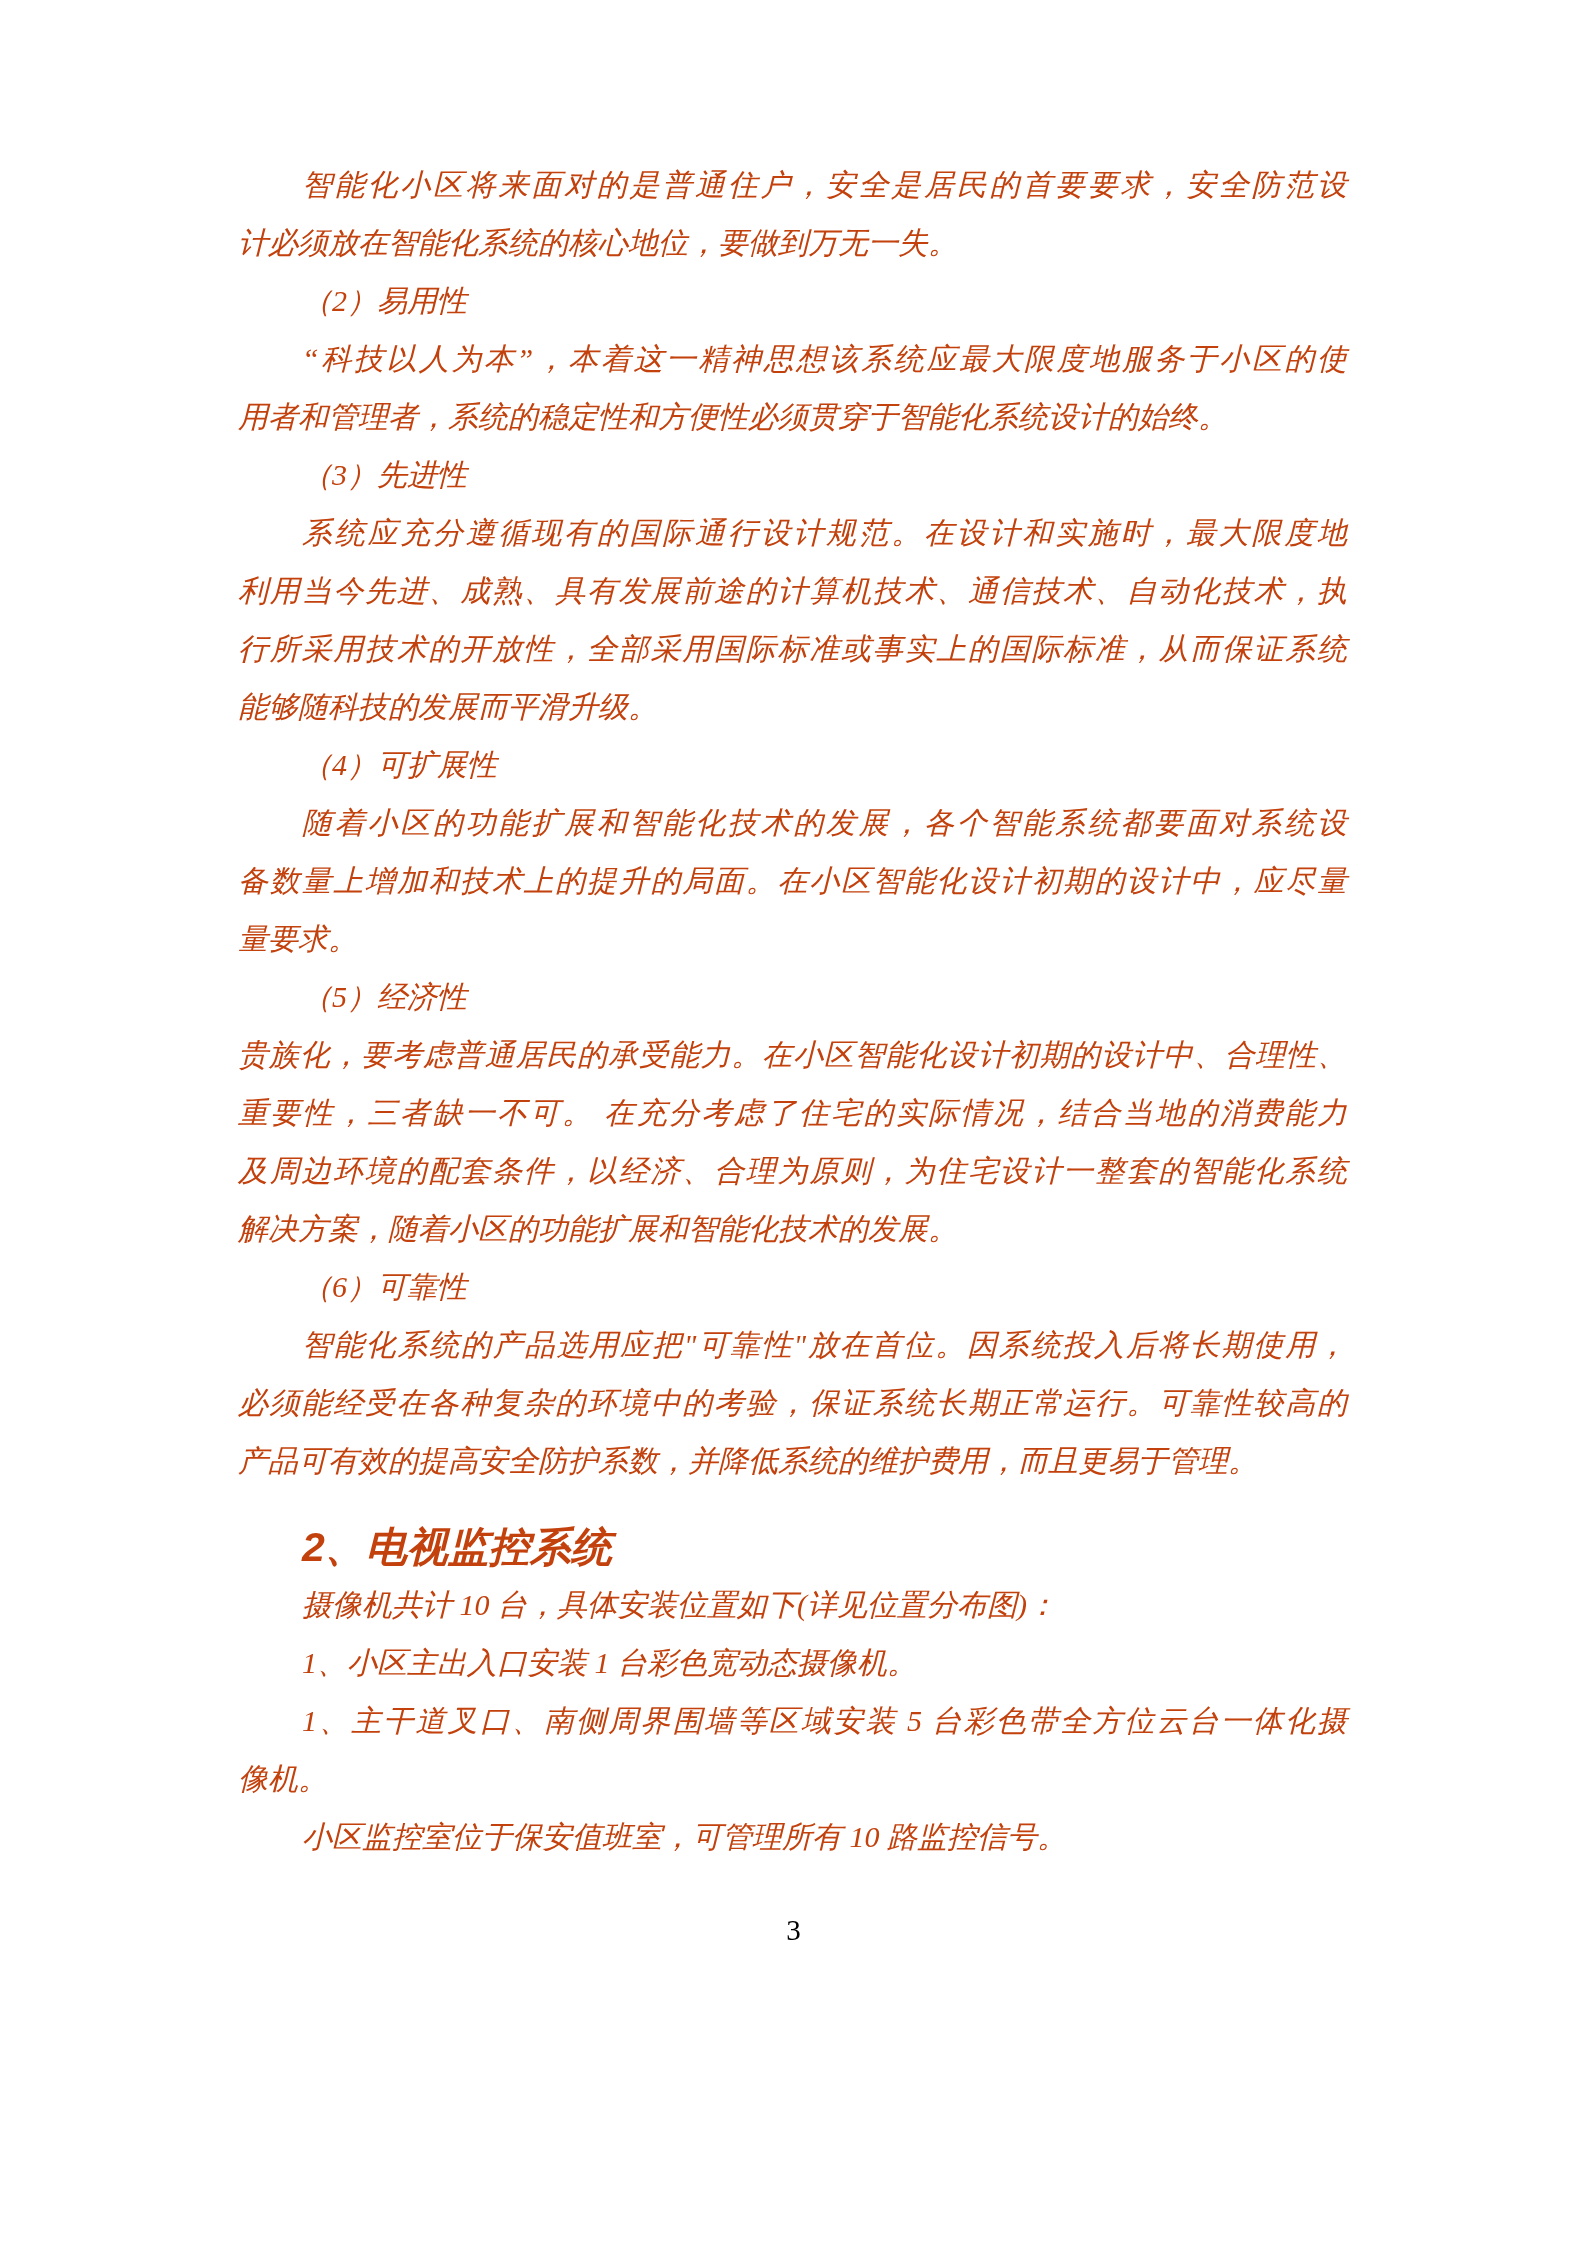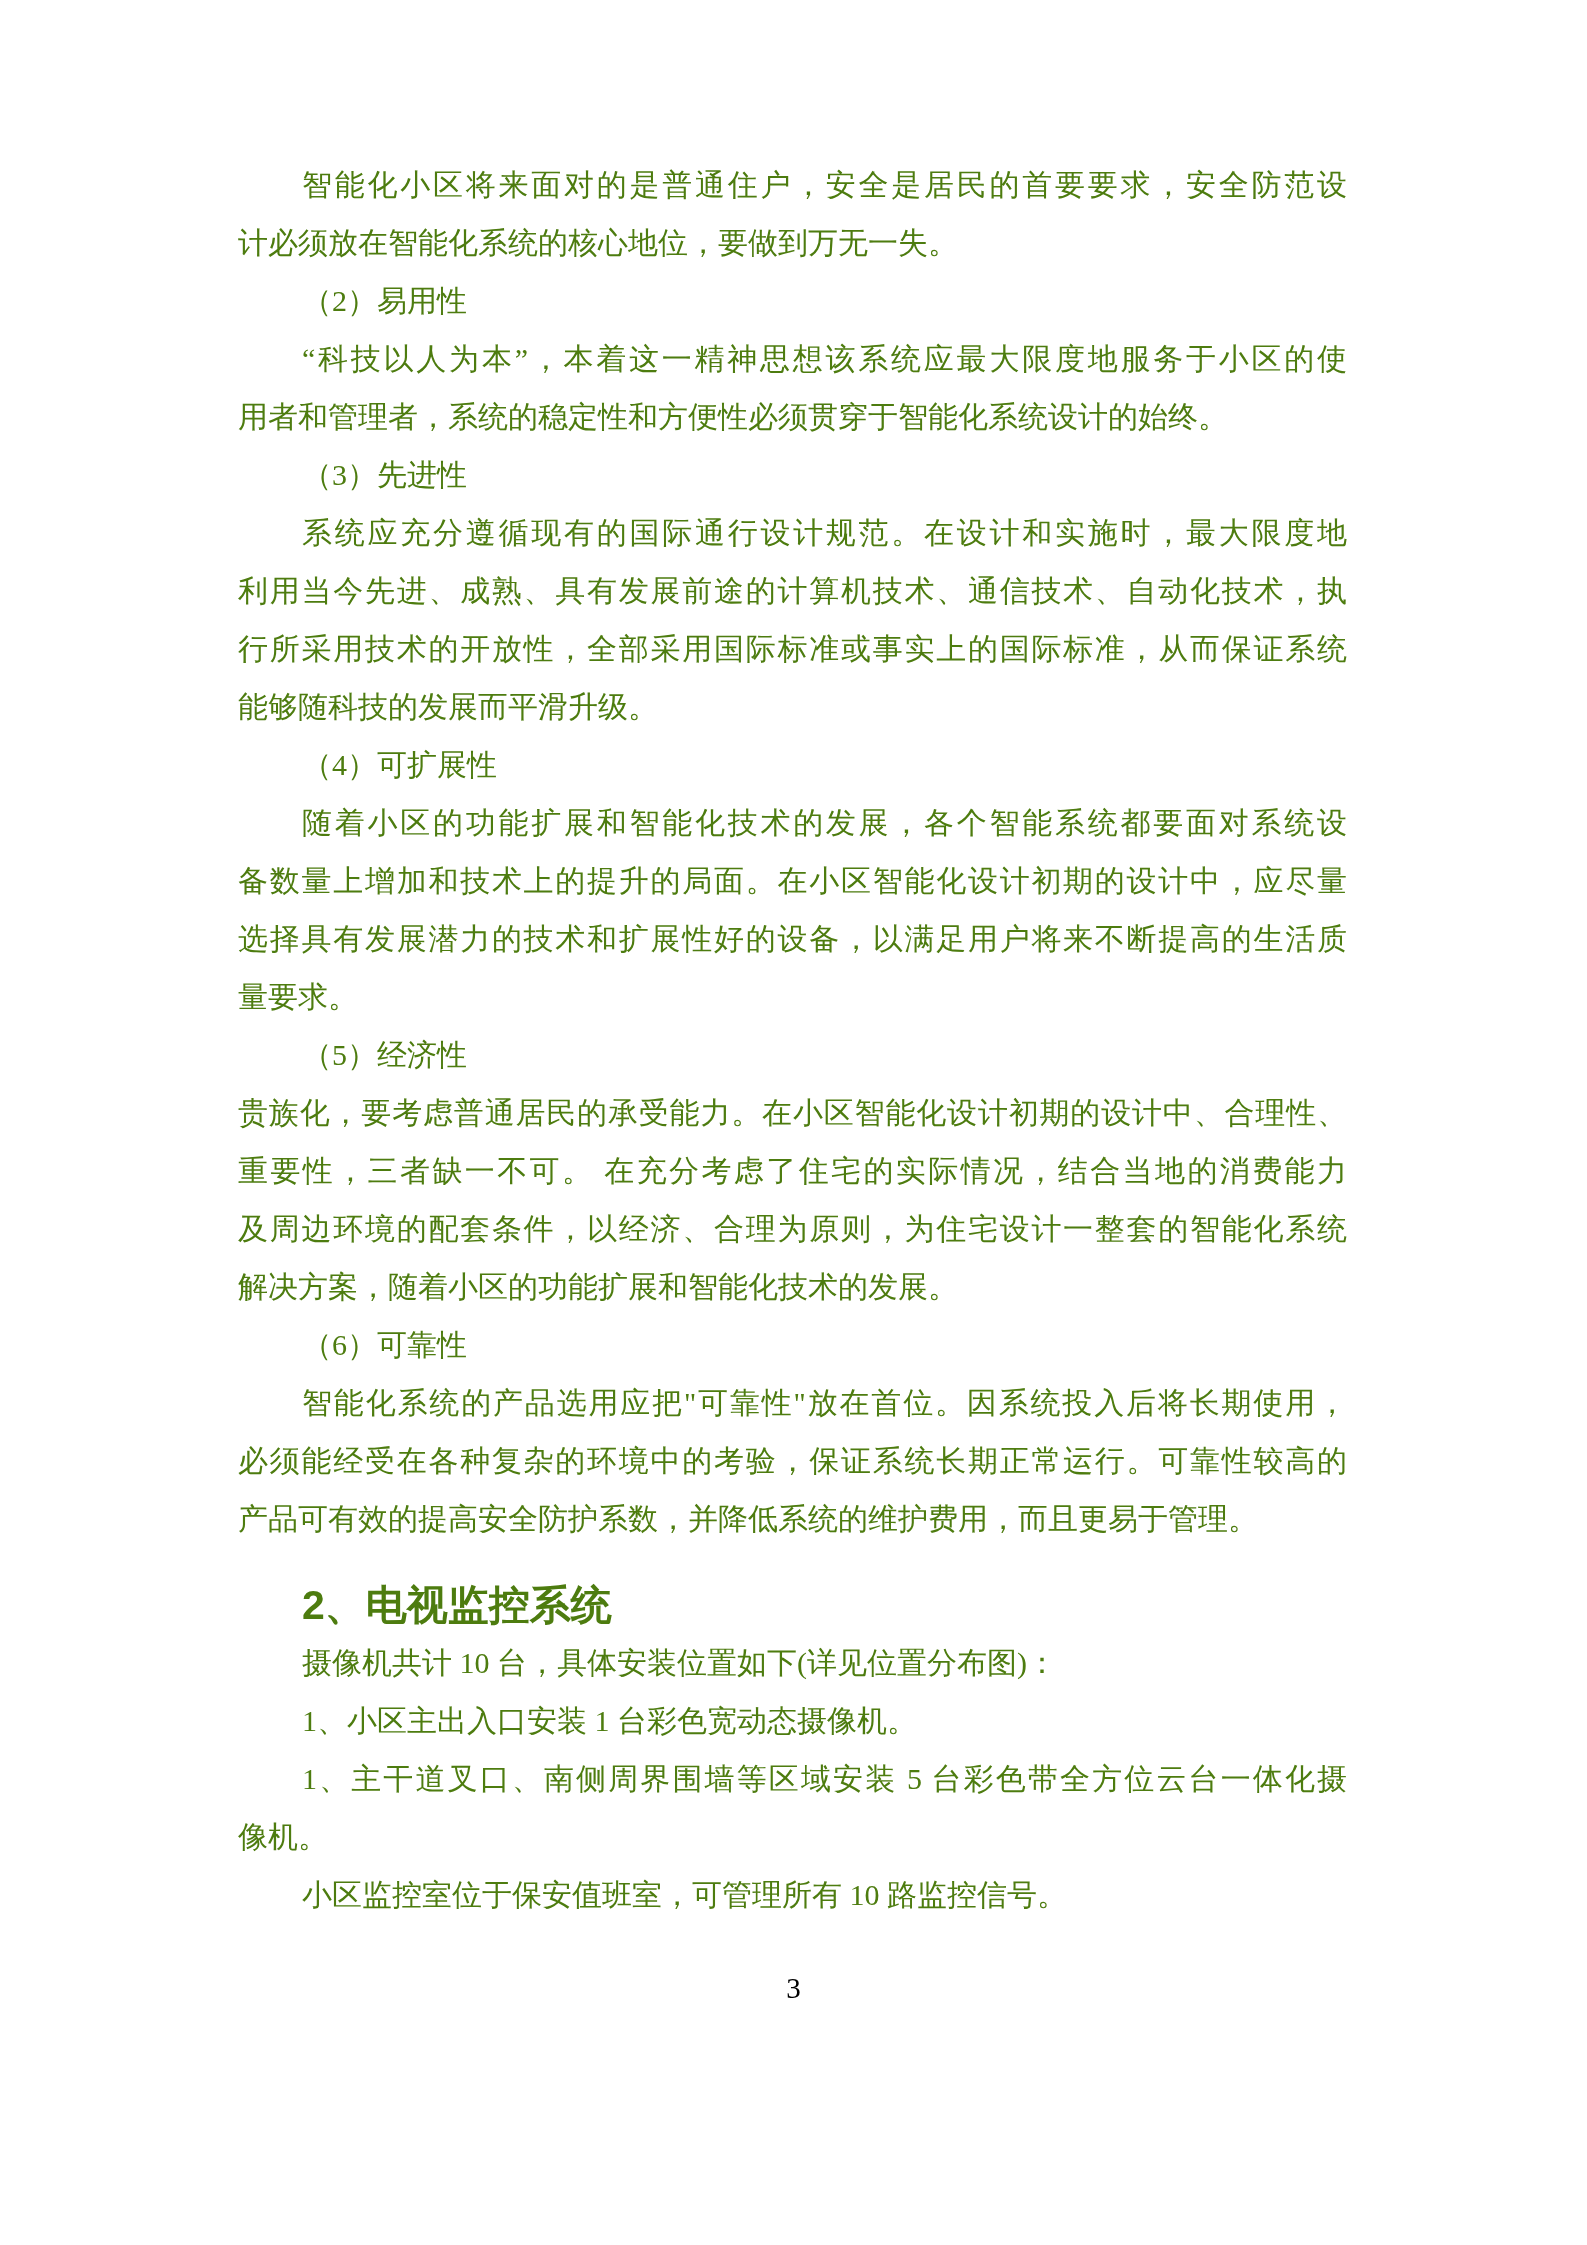--- a/index.html
+++ b/index.html
@@ -16,21 +16,22 @@
     font-family: "Liberation Serif", "DejaVu Serif", serif;
     color: #000000;
   }
   .content {
     padding: 156px 240px 0 238px;
   }
   .line {
     font-size: 30px;
     line-height: 58px;
     white-space: normal;
-    color: #4d7c0f;
+    color: #c2410c;
+    font-style: italic;
   }
   
   .j {
     text-align: justify;
     text-align-last: justify;
   }
   
   .ind {
     padding-left: 64px;
   }
@@ -61,21 +62,20 @@
       <div class="line ind j">“科技以人为本”，本着这一精神思想该系统应最大限度地服务于小区的使</div>
       <div class="line">用者和管理者，系统的稳定性和方便性必须贯穿于智能化系统设计的始终。</div>
       <div class="line ind">（3）先进性</div>
       <div class="line ind j">系统应充分遵循现有的国际通行设计规范。在设计和实施时，最大限度地</div>
       <div class="line j">利用当今先进、成熟、具有发展前途的计算机技术、通信技术、自动化技术，执</div>
       <div class="line j">行所采用技术的开放性，全部采用国际标准或事实上的国际标准，从而保证系统</div>
       <div class="line">能够随科技的发展而平滑升级。</div>
       <div class="line ind">（4）可扩展性</div>
       <div class="line ind j">随着小区的功能扩展和智能化技术的发展，各个智能系统都要面对系统设</div>
       <div class="line j">备数量上增加和技术上的提升的局面。在小区智能化设计初期的设计中，应尽量</div>
-      <div class="line j">选择具有发展潜力的技术和扩展性好的设备，以满足用户将来不断提高的生活质</div>
       <div class="line">量要求。</div>
       <div class="line ind">（5）经济性</div>
       <div class="line j">贵族化，要考虑普通居民的承受能力。在小区智能化设计初期的设计中、合理性、</div>
       <div class="line j">重要性，三者缺一不可。 在充分考虑了住宅的实际情况，结合当地的消费能力</div>
       <div class="line j">及周边环境的配套条件，以经济、合理为原则，为住宅设计一整套的智能化系统</div>
       <div class="line">解决方案，随着小区的功能扩展和智能化技术的发展。</div>
       <div class="line ind">（6）可靠性</div>
       <div class="line ind j">智能化系统的产品选用应把"可靠性"放在首位。因系统投入后将长期使用，</div>
       <div class="line j">必须能经受在各种复杂的环境中的考验，保证系统长期正常运行。可靠性较高的</div>
       <div class="line">产品可有效的提高安全防护系数，并降低系统的维护费用，而且更易于管理。</div>

